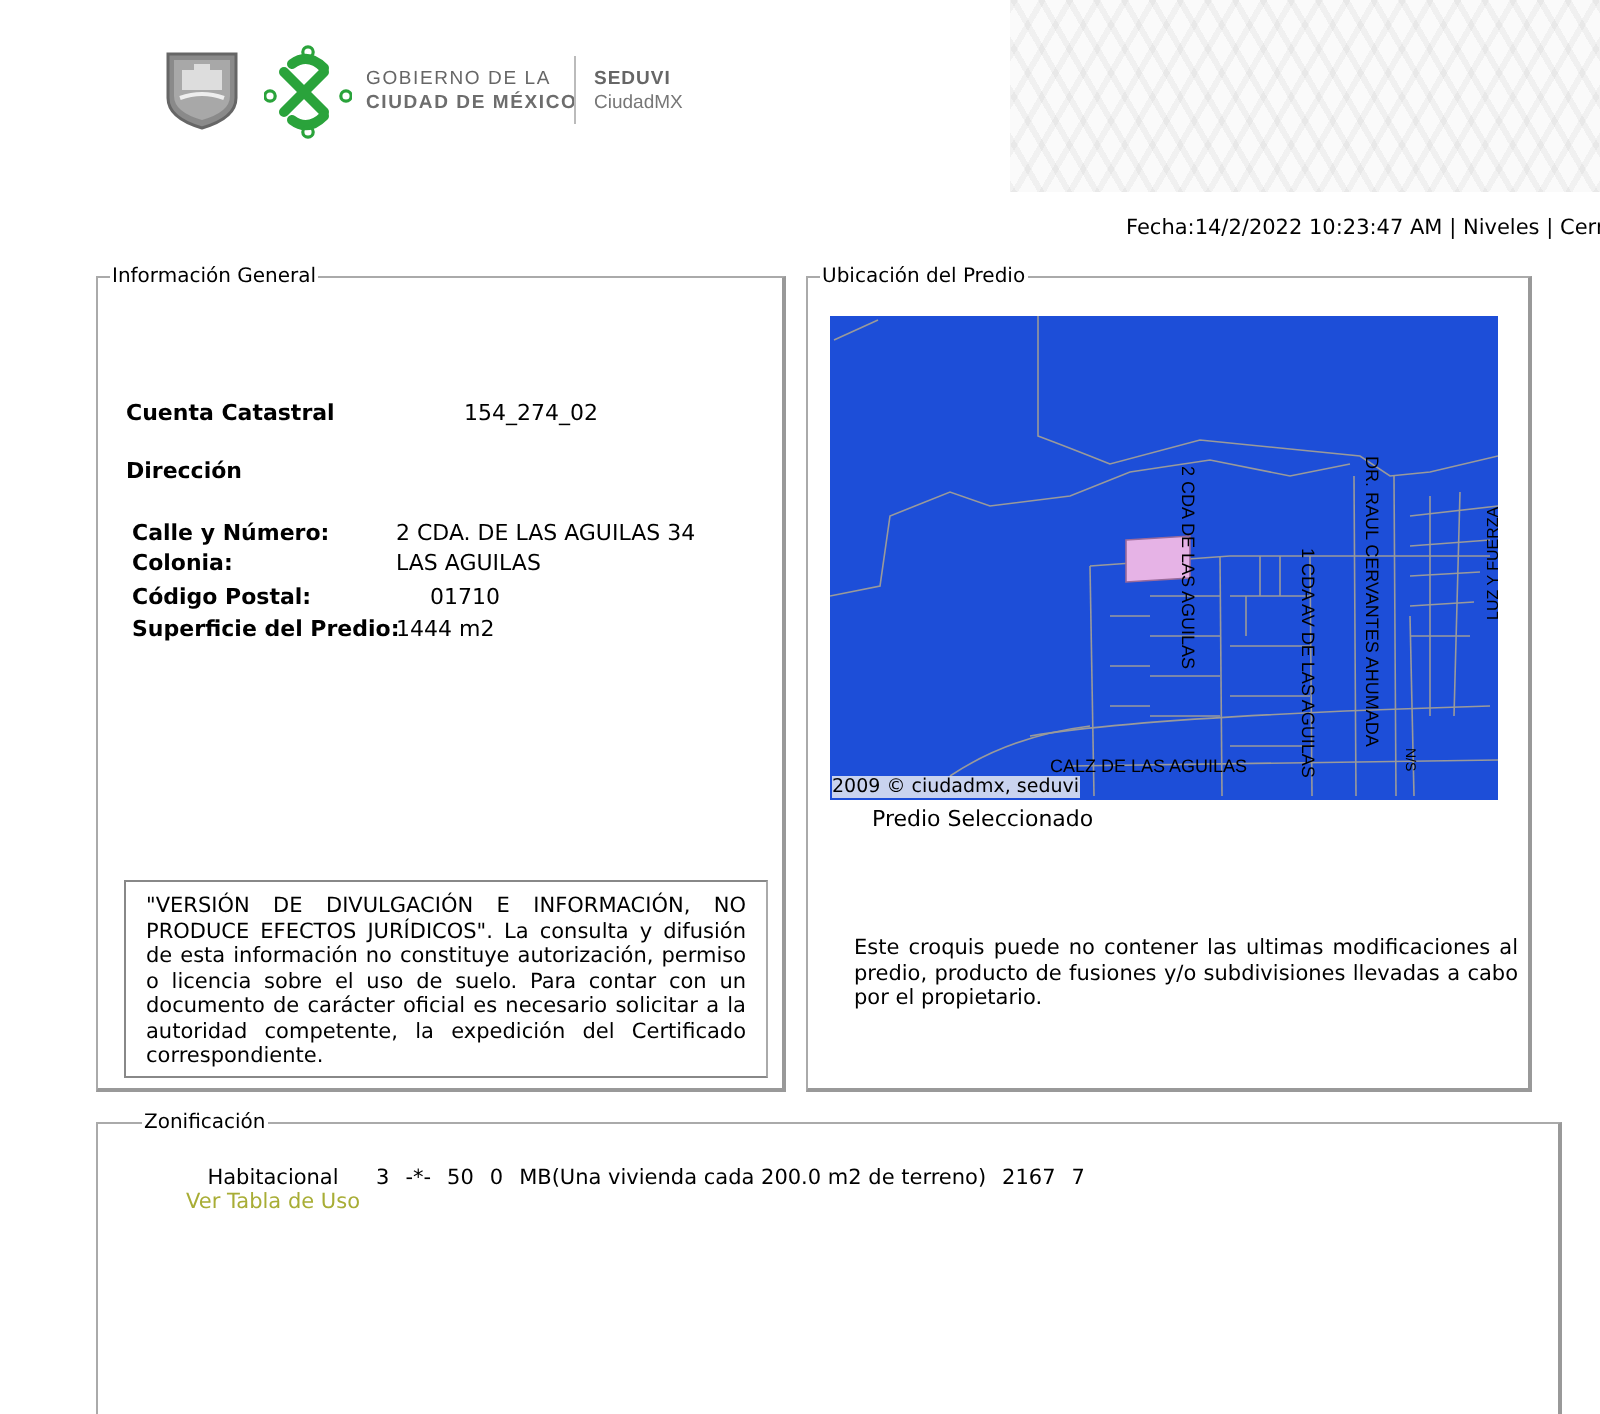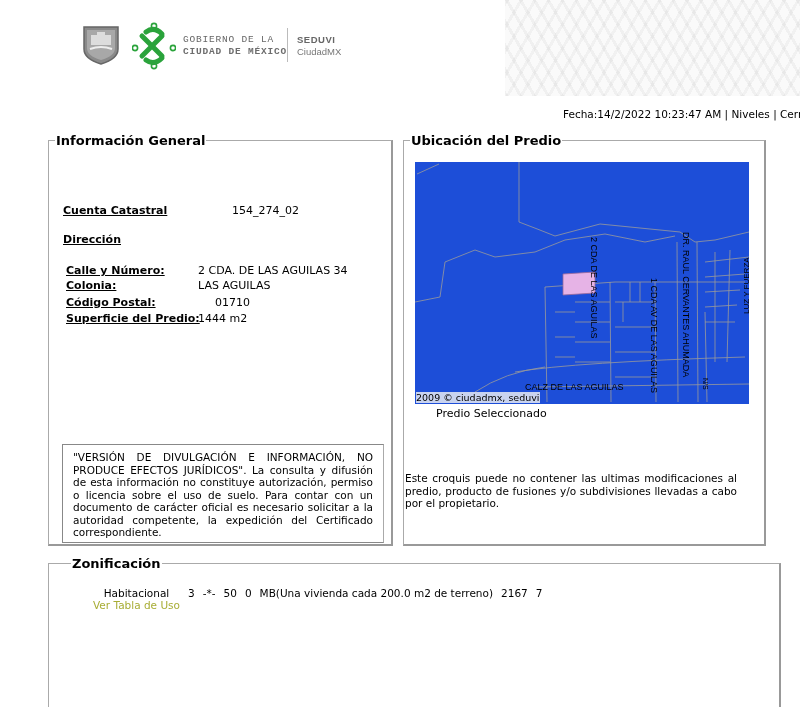--- a/index.html
+++ b/index.html
@@ -7,51 +7,51 @@
          font-family:"DejaVu Sans", sans-serif; font-size:11px; color:#000; }
   .header { position:absolute; left:0; top:0; width:800px; height:98px; }
   .pattern { position:absolute; left:505px; top:0; width:295px; height:96px;
     background-color:#fafafa;
     background-image:
       repeating-linear-gradient(60deg, rgba(0,0,0,0.04) 0 3px, transparent 3px 12px),
       repeating-linear-gradient(-60deg, rgba(0,0,0,0.035) 0 3px, transparent 3px 12px);
   }
   .crest { position:absolute; left:82px; top:25px; }
   .cdmx-logo { position:absolute; left:132px; top:22px; }
-  .gov-text { position:absolute; left:183px; top:34px; font-family:Liberation Mono, monospace;
+  .gov-text { position:absolute; left:183px; top:34px; font-family:Liberation Sans, sans-serif;
     font-size:9.5px; letter-spacing:0.8px; color:#666; line-height:12px; }
   .gov-text .b { font-weight:bold; color:#6d6d6d; }
   .vsep { position:absolute; left:287px; top:28px; width:1px; height:34px; background:#bbb; }
   .sed-text { position:absolute; left:297px; top:34px; font-family:"Liberation Sans", sans-serif;
     font-size:9.5px; color:#777; line-height:12px; }
   .sed-text .b { font-weight:bold; color:#666; letter-spacing:0.5px; }
 
   .topbar { position:absolute; left:563px; top:108px; white-space:nowrap; font-size:10.5px; }
   .topbar a { color:#000; text-decoration:none; }
 
   fieldset { position:absolute; margin:0; padding:0; border:2px groove #c8c8c8;
     border-color:#aaa #999 #999 #aaa; border-style:solid; border-width:1px 2px 2px 1px; }
-  legend { font-weight:bold; font-size:13px; padding:0 1px; margin-left:6px; }
+  legend { font-weight:normal; font-size:10px; padding:0 1px; margin-left:6px; }
 
   .fs-info { left:48px; top:133px; width:342px; height:410px; }
   .fs-ubic { left:403px; top:133px; width:360px; height:410px; }
   .fs-zon { left:48px; top:556px; width:714px; height:150px; border-bottom:none;padding-left:16px; }
 
   .info-row { position:absolute; font-size:11px; }
-  .lbl { font-weight:bold;text-decoration:underline; }
+  .lbl { font-weight:bold; }
 
   .notice { position:absolute; left:13px; top:296px; width:304px; height:99px;
     border:1px solid #888; border-right-color:#aaa; padding:6px 10px; box-sizing:border-box; width:322px;
     font-size:10.5px; line-height:12.5px; text-align:justify; }
 
   .map { position:absolute; left:11px; top:14px; width:334px; height:242px; background:#1d4ed8; overflow:hidden; }
   .map svg { position:absolute; left:0; top:0; }
   .map-credit { position:absolute; left:12px; top:244px; font-size:9.5px; color:#000; background:rgba(245,245,245,0.8); }
   .predio-lbl { position:absolute; left:32px; top:259px; font-size:11px;text-align:right; }
-  .map-note { position:absolute; left:1px; top:324px; width:332px; font-size:10.5px; line-height:12.5px; text-align:justify; }
+  .map-note { position:absolute; left:23px; top:324px; width:332px; font-size:10.5px; line-height:12.5px; text-align:justify; }
 
   table.zon { position:absolute; left:40px; top:15px; border-collapse:collapse; font-size:10.5px; }
   table.zon th { font-weight:bold; text-align:center; vertical-align:top; padding:1px 4px; line-height:11.5px; }
   table.zon td { text-align:center; vertical-align:top; padding:1px 4px; line-height:11.5px; }
   .link-green { color:#a8ad35; font-weight:normal; text-decoration:none; display:block; }
 </style>
 </head>
 <body>
 
 <div class="header">

